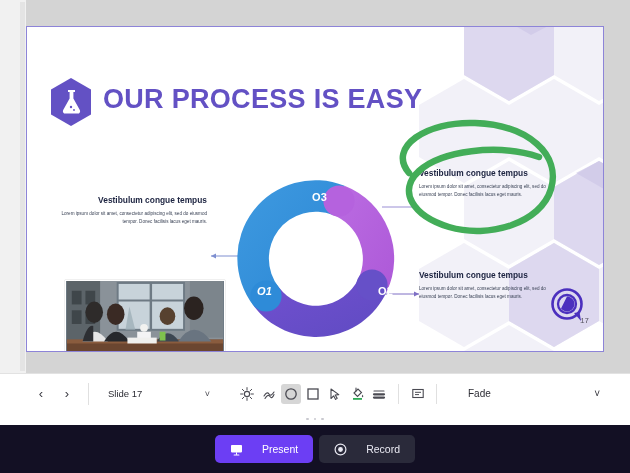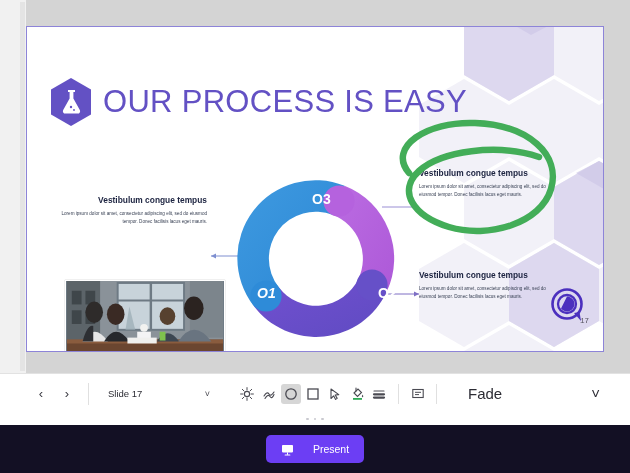--- a/index.html
+++ b/index.html
@@ -40,21 +40,21 @@
 
   
   .hex-pattern { position:absolute; right:-6px; top:0; width:220px; height:326px; }
 
   
   .hex-badge {
     position:absolute; left:22px; top:50px; width:44px; height:50px;
   }
   .slide-title {
     position:absolute; left:76px; top:57px;
-    font-size:31px; font-weight:normal; letter-spacing:.3px;
+    font-size:27px; font-weight:bold; letter-spacing:.3px;
     color:#6351c4;
     font-family:"Liberation Sans", sans-serif;
   }
 
   
   .txt-left {
     position:absolute; left:28px; top:168px; width:152px;
     text-align:right;
   }
   .txt-right-1 { position:absolute; left:392px; top:141px; width:130px; }
@@ -71,21 +71,21 @@
   
   .photo {
     position:absolute; left:38px; top:253px; width:160px; height:84px;
     border:1.5px solid #ffffff; overflow:hidden; background:#6d7a85;
     box-shadow:0 0 1px rgba(0,0,0,.35);
   }
 
   
   .donut { position:absolute; left:206px; top:146px; width:166px; height:172px; }
   .donut-label {
-    position:absolute; color:#ffffff; font-size:14px; font-weight:bold;
+    position:absolute; color:#ffffff; font-size:11px; font-weight:bold;
     letter-spacing:.2px;
   }
   .lbl-o1 { left:26px; top:104px; }
   .lbl-o2 { left:114px; top:104px;margin-left:13px; }
   .lbl-o3 { left:77px;  top:18px;  }
 
   
   .ink { position:absolute; left:352px; top:86px; width:190px; height:132px; }
 
   
@@ -117,21 +117,21 @@
   .tb-tools { display:flex; align-items:center; gap:2px; margin-left:20px; }
   .tool {
     width:20px; height:20px; display:flex; align-items:center; justify-content:center;
     border-radius:3px; cursor:pointer;
   }
   .tool.active { background:#d6d6d6; }
   .tb-sep { width:1px; height:20px; background:#e0e0e0; margin:0 7px; }
 
   .tb-transition {
     display:flex; align-items:center; justify-content:space-between;
-    width:150px; height:24px; font-size:15px; color:#2c2c34;
+    width:150px; height:24px; font-size:10px; color:#2c2c34;
     margin-left:14px; padding:0 8px 0 10px; cursor:pointer;
   }
 
   .dots {
     position:absolute; left:0; top:413px; width:630px; height:12px;
     display:flex; align-items:center; justify-content:center; gap:5px;
     background:#ffffff;
   }
   .dot { width:2.5px; height:2.5px; border-radius:50%; background:#c9c9cf; }
 
@@ -426,16 +426,23 @@
 
     <div class="btn btn-present">
       <svg width="13" height="13" viewBox="0 0 13 13">
         <rect x="1" y="2" width="11" height="7.4" rx="0.8" fill="#ffffff"></rect>
         <rect x="6" y="9.4" width="1" height="2.4" fill="#ffffff"></rect>
         <rect x="3.6" y="11.4" width="5.8" height="1" rx="0.5" fill="#ffffff"></rect>
       </svg>
       <span>Present</span>
     </div>
 
+    <div class="btn btn-record">
+      <svg width="13" height="13" viewBox="0 0 13 13">
+        <circle cx="6.5" cy="6.5" r="5.4" fill="none" stroke="#e9e9f2" stroke-width="1.2"></circle>
+        <circle cx="6.5" cy="6.5" r="2.4" fill="#e9e9f2"></circle>
+      </svg>
+      <span>Record</span>
+    </div>
 
   </div>
 
 </div>
 
 </body></html>

